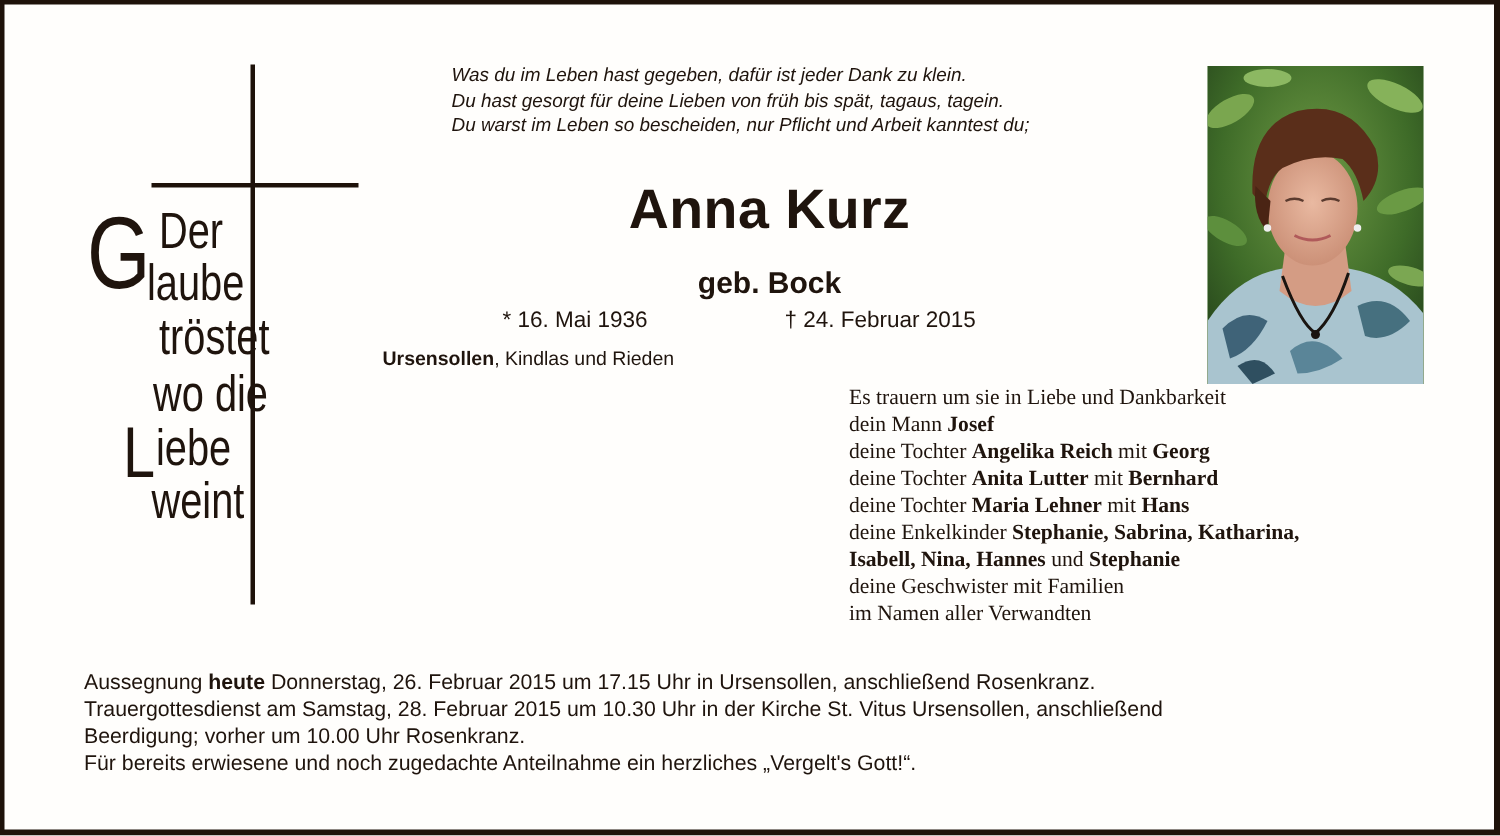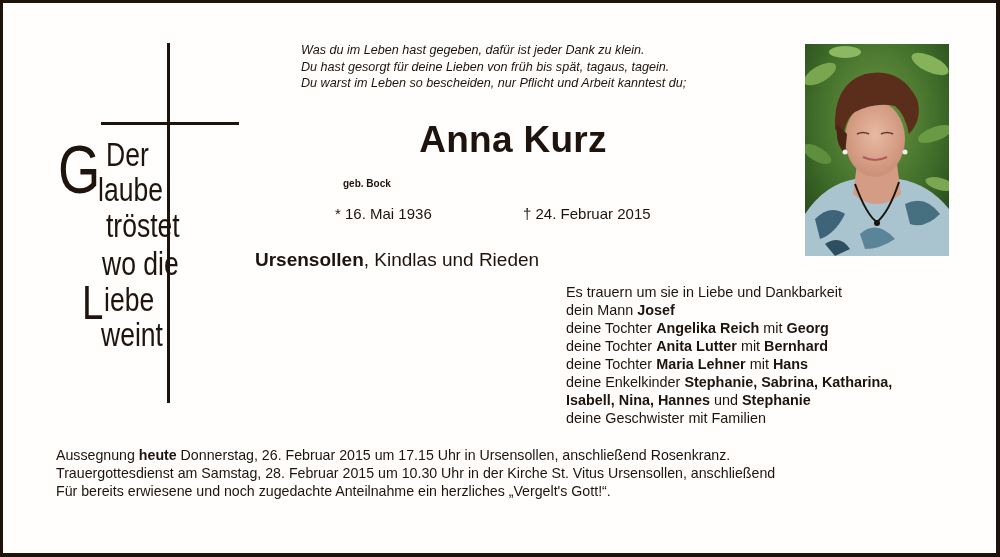--- a/index.html
+++ b/index.html
@@ -71,58 +71,60 @@
       width: 340px;
       text-align: center;
       font-weight: bold;
       font-size: 37px;
       letter-spacing: 0.3px;
     }
     .maiden {
       position: absolute;
       left: 340px; top: 175px;
       width: 340px;
+      text-align: center;
       font-weight: bold;
-      font-size: 10px;
+      font-size: 20px;
     }
     .birth {
       position: absolute;
       left: 332px; top: 202px;
       font-size: 15px;
       white-space: nowrap;
     }
     .death {
       position: absolute;
       left: 520px; top: 202px;
       font-size: 15px;
       white-space: nowrap;
     }
     .location {
       position: absolute;
-      left: 252px; top: 246px;
-      font-size: 19px;
+      left: 252px; top: 228px;
+      font-size: 13px;
       white-space: nowrap;
     }
 
     
     .photo {
       position: absolute;
       left: 802px; top: 41px;
       width: 144px; height: 212px;
       overflow: hidden;
       background: #3f6b2a;
     }
 
     
     .mourners {
       position: absolute;
-      left: 563px; top: 280px;
+      left: 563px; top: 253px;
       font-size: 14.4px;
       line-height: 18px;
       white-space: nowrap;
+      font-family: Liberation Serif, serif;
     }
     .mourners .line { display: block; }
 
     .service {
       position: absolute;
       left: 53px; top: 443px;
       font-size: 14.2px;
       line-height: 18px;
       white-space: nowrap;
     }
@@ -213,21 +215,23 @@
 
   <div class="mourners">
     <span class="line">Es trauern um sie in Liebe und Dankbarkeit</span>
     <span class="line"><span>dein Mann </span><b>Josef</b></span>
     <span class="line"><span>deine Tochter </span><b>Angelika Reich</b><span> mit </span><b>Georg</b></span>
     <span class="line"><span>deine Tochter </span><b>Anita Lutter</b><span> mit </span><b>Bernhard</b></span>
     <span class="line"><span>deine Tochter </span><b>Maria Lehner</b><span> mit </span><b>Hans</b></span>
     <span class="line"><span>deine Enkelkinder </span><b>Stephanie, Sabrina, Katharina,</b></span>
     <span class="line"><b>Isabell, Nina, Hannes</b><span> und </span><b>Stephanie</b></span>
     <span class="line"><span>deine Geschwister mit Familien</span></span>
+    <span class="line"><span>im Namen aller Verwandten</span></span>
   </div>
 
   <div class="service">
     <span class="line"><span>Aussegnung </span><b>heute</b><span> Donnerstag, 26. Februar 2015 um 17.15 Uhr in Ursensollen, anschließend Rosenkranz.</span></span>
     <span class="line"><span>Trauergottesdienst am Samstag, 28. Februar 2015 um 10.30 Uhr in der Kirche St. Vitus Ursensollen, anschließend</span></span>
+    <span class="line"><span>Beerdigung; vorher um 10.00 Uhr Rosenkranz.</span></span>
     <span class="line"><span>Für bereits erwiesene und noch zugedachte Anteilnahme ein herzliches „Vergelt's Gott!“.</span></span>
   </div>
 
 </div>
 
 </body></html>

